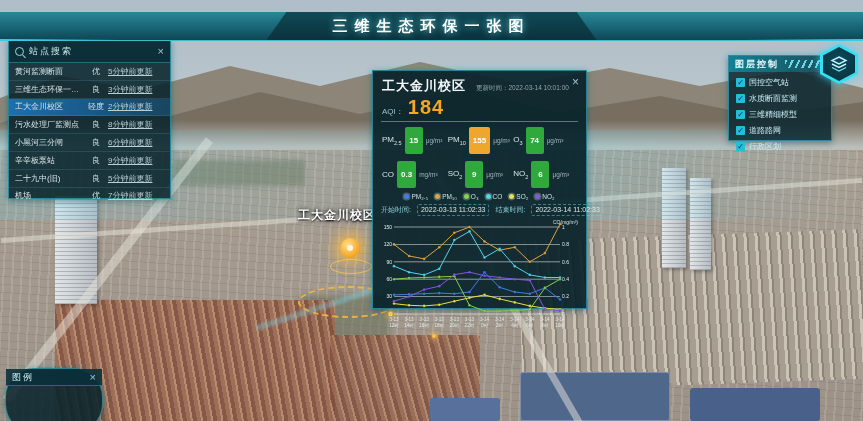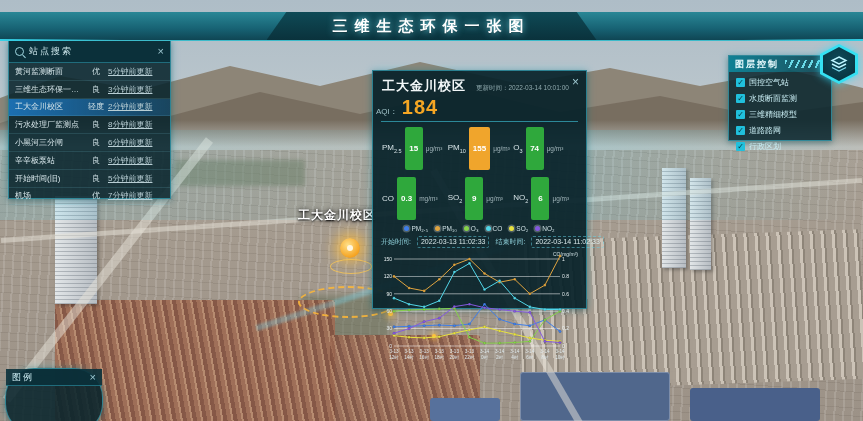--- a/index.html
+++ b/index.html
@@ -95,29 +95,29 @@
   .srow .sname{flex:1;color:#d7e6ea;white-space:nowrap;overflow:hidden;text-overflow:ellipsis;}
   .srow .sval{width:24px;text-align:center;color:#cfe0e4;}
   .srow .sinfo{width:56px;text-align:left;color:#b8ced4;text-decoration:underline;}
   .srow.sel{background:linear-gradient(90deg,rgba(28,118,190,.9),rgba(28,118,190,.3));}
   
   .popup{left:372px;top:70px;width:213px;height:237px;z-index:40;background:rgba(7,34,42,.93);}
   .pop-head{display:flex;align-items:baseline;padding:6px 8px 1px 9px;position:relative;}
   .pop-title{font-size:13px;font-weight:bold;color:#f2f7f8;letter-spacing:1px;}
   .pop-update{font-size:6.5px;color:#8fa9ad;margin-left:10px;}
   .pop-close{position:absolute;right:7px;top:5px;color:#9fc9d2;font-size:12px;cursor:pointer;}
-  .aqi-row{padding:0 3px;display:flex;align-items:baseline;}
+  .aqi-row{padding:0 9px;display:flex;align-items:baseline;}
   .aqi-label{font-size:8px;color:#9fc0c6;margin-right:4px;}
   .aqi-val{font-size:20px;font-weight:bold;color:#f5a623;letter-spacing:1px;}
   .divider{margin:2px 8px 3px 8px;border-top:1px solid rgba(64,200,224,.6);}
   .poll-grid{display:grid;grid-template-columns:1fr 1fr 1fr;row-gap:7px;padding:2px 7px 3px 9px;}
   .poll{display:flex;align-items:center;gap:3px;}
   .poll .pl{font-size:8px;color:#d5e2e5;white-space:nowrap;}
   .poll sub{font-size:5.5px;}
-  .badge{font-size:8px;font-weight:bold;color:#fff;border-radius:2px;padding:16px 4px;height:11px;line-height:11px;min-width:10px;text-align:center;}
+  .badge{font-size:8px;font-weight:bold;color:#fff;border-radius:2px;padding:8px 4px;height:11px;line-height:11px;min-width:10px;text-align:center;}
   .badge.good{background:#2fa83c;}
   .badge.moderate{background:#f0a52c;}
   .poll .pu{font-size:6.5px;color:#9fb3b8;white-space:nowrap;}
   .chips{display:flex;justify-content:center;gap:7px;padding:2px 2px 1px;}
   .chip{display:flex;align-items:center;gap:2px;}
   .chip .dot{width:5px;height:5px;border-radius:50%;box-shadow:0 0 0 1.5px rgba(255,255,255,.25);}
   .chip .cl{font-size:6.5px;color:#cfe0e4;}
   .timerow{display:flex;align-items:center;gap:6px;padding:3px 6px 1px 8px;}
   .timerow .tl{font-size:7px;color:#8fd0da;white-space:nowrap;}
   .timerow .tv{font-size:7px;color:#d8e8ea;border:1px dashed rgba(100,210,230,.5);border-radius:2px;padding:0 3px;line-height:10px;white-space:nowrap;}
@@ -228,21 +228,21 @@
         <span class="sname">小黑河三分闸</span>
         <span class="sval">良</span>
         <span class="sinfo">6分钟前更新</span>
       </div>
       <div class="srow">
         <span class="sname">辛辛板泵站</span>
         <span class="sval">良</span>
         <span class="sinfo">9分钟前更新</span>
       </div>
       <div class="srow">
-        <span class="sname">开始时间(旧)</span>
+        <span class="sname">二十九中(旧)</span>
         <span class="sval">良</span>
         <span class="sinfo">5分钟前更新</span>
       </div>
       <div class="srow">
         <span class="sname">机场</span>
         <span class="sval">优</span>
         <span class="sinfo">7分钟前更新</span>
       </div>
     </div>
 </aside>

